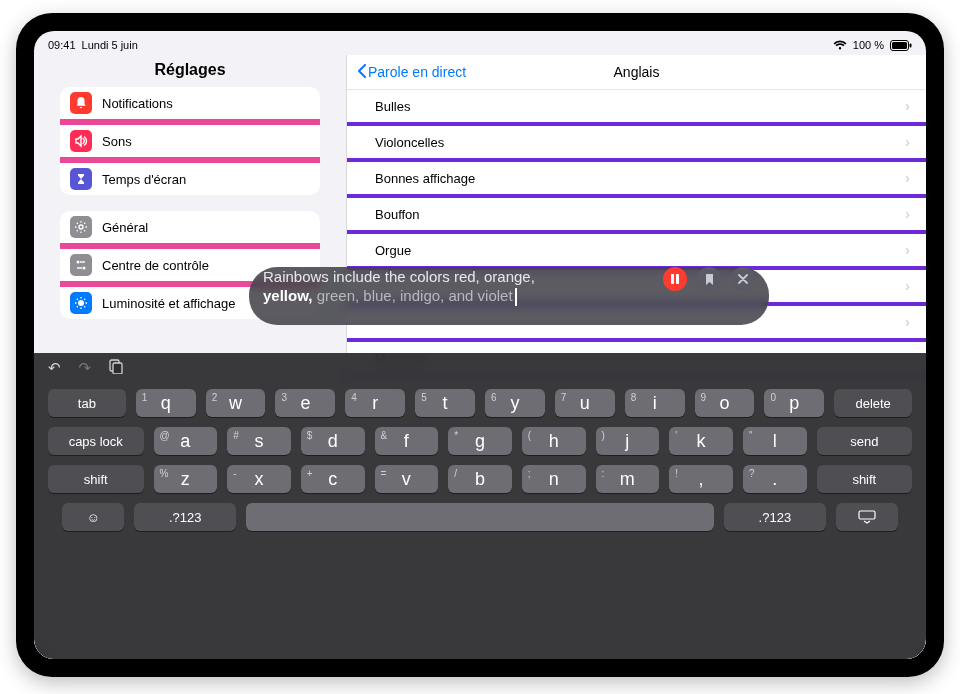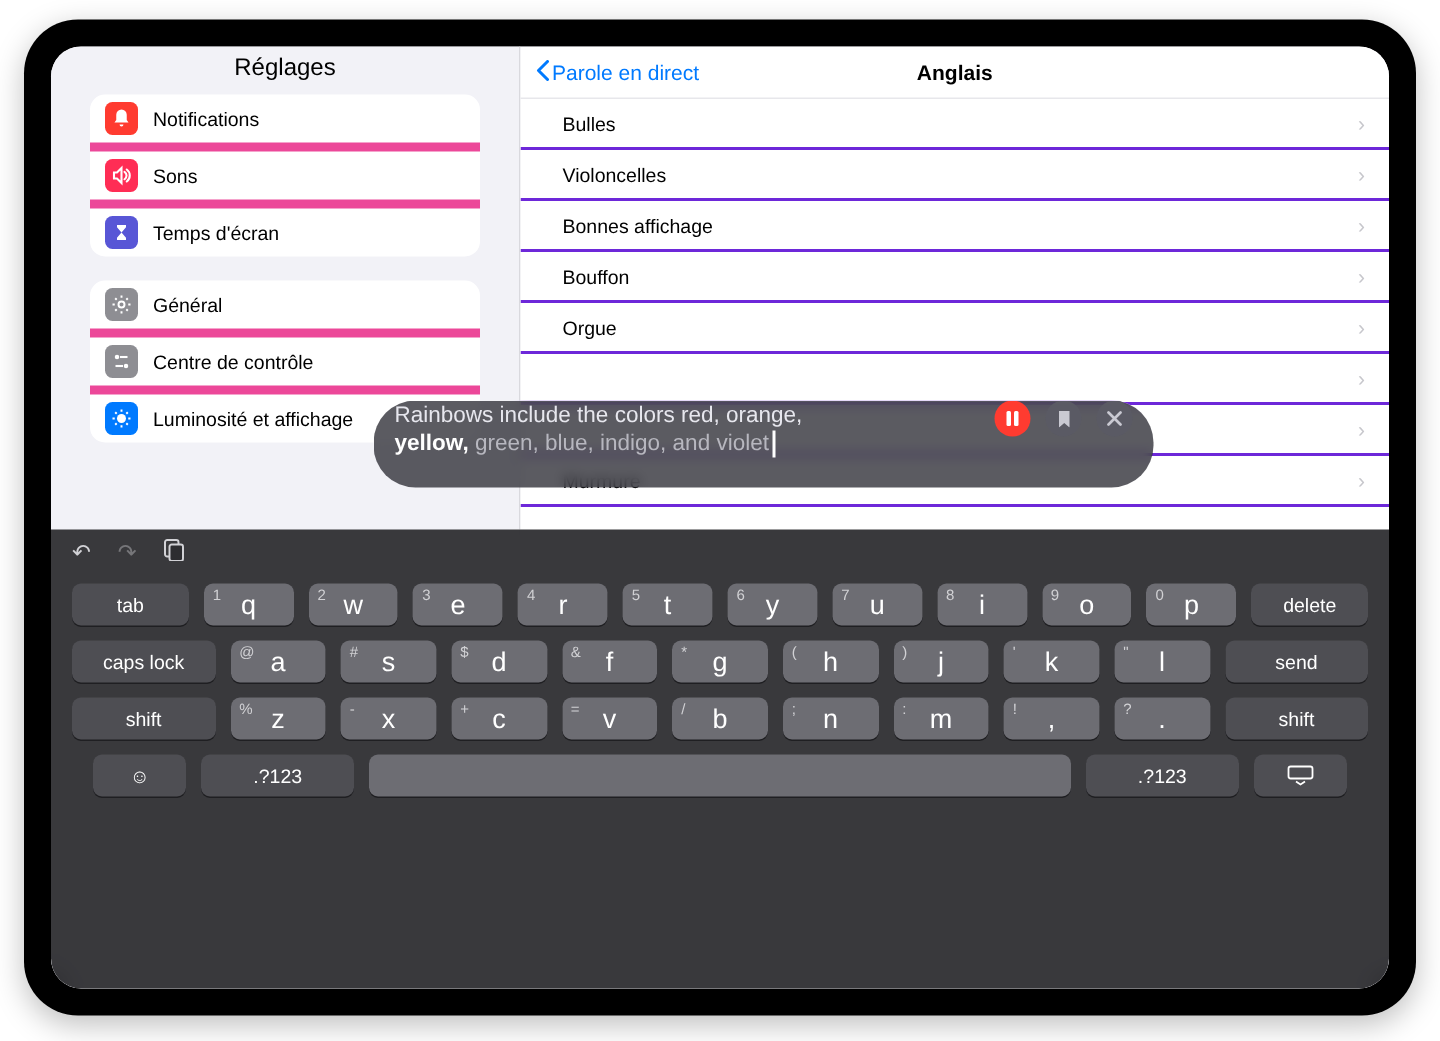--- a/index.html
+++ b/index.html
@@ -7,32 +7,32 @@
 .ipad-frame{position:absolute;left:16px;top:13px;width:928px;height:664px;background:#000;border-radius:36px;box-shadow:0 6px 20px rgba(0,0,0,.25)}
 .screen{position:absolute;left:18px;top:18px;right:18px;bottom:18px;background:#f2f2f7;border-radius:20px;overflow:hidden}
 
 .statusbar{height:20px;display:flex;align-items:center;justify-content:space-between;padding:4px 14px 0;font-size:11px;color:#000}
 .statusbar .left, .statusbar .right{display:flex;align-items:center;gap:6px}
 .status-icon{display:inline-block}
 .wifi svg,.battery svg{display:block}
 
 .split{display:flex;height:calc(100% - 24px)}
 .sidebar{width:312px;background:#f2f2f7;border-right:1px solid #d9d9de;display:flex;flex-direction:column}
-.sidebar h1{font-size:16px;font-weight:400;text-align:center;margin:6px 0 8px}
+.sidebar h1{font-size:16px;font-weight:700;text-align:center;margin:6px 0 8px}
 .sb-list{padding:0 26px}
 .sb-group{background:#fff;border-radius:10px;margin-bottom:16px;overflow:hidden}
 .sb-item{display:flex;align-items:center;height:32px;padding:0 10px;font-size:13px;color:#000;border-top:6px solid #ec4899}
 .sb-item:first-child{border-top:none}
 .sb-icon{width:22px;height:22px;border-radius:5px;display:flex;align-items:center;justify-content:center;margin-right:10px;color:#fff}
 .main{flex:1;display:flex;flex-direction:column;background:#fff}
 .nav{height:34px;display:flex;align-items:center;position:relative;border-bottom:1px solid #e7e7eb}
 .back{position:absolute;left:10px;color:#007aff;font-size:14px;display:flex;align-items:center;gap:2px}
-.nav-title{flex:1;text-align:center;font-size:14px;font-weight:700}
+.nav-title{flex:1;text-align:center;font-size:14px;font-weight:400}
 .list{overflow:auto}
-.row{display:flex;align-items:center;justify-content:space-between;height:32px;padding:0 16px 0 28px;border-bottom:2px solid #6d28d9;font-size:13px;color:#000}
+.row{display:flex;align-items:center;justify-content:space-between;height:32px;padding:0 16px 0 28px;border-bottom:4px solid #6d28d9;font-size:13px;color:#000}
 .chev{color:#c7c7cc;font-size:14px}
 
 .live{position:absolute;left:215px;top:236px;width:520px;height:58px;background:#32323acc;border-radius:28px;display:flex;align-items:flex-start;color:#b7b7bf;padding:0 14px;box-sizing:border-box;backdrop-filter:blur(4px)}
 .live-text{flex:1;font-size:15px;line-height:19px}
 .live-text .spoken{color:#e7e7ee}
 .live-text .current{color:#fff;font-weight:700}
 .live-text .cursor{display:inline-block;width:2px;height:18px;background:#fff;vertical-align:middle;margin-left:2px}
 .live-btns{display:flex;gap:10px;align-items:center;margin-left:10px}
 .circle-btn{width:24px;height:24px;border-radius:50%;display:flex;align-items:center;justify-content:center}
 .btn-pause{background:#ff3b30;color:#fff}
@@ -51,20 +51,41 @@
 .kbd-bottom{display:flex;gap:10px;padding:0 14px 12px}
 .key.space{flex:6;background:#6d6d73}
 </style>
 </head>
 <body>
 
 <div class="device">
   <div class="ipad-frame">
     <div class="screen">
 
+      <div class="statusbar">
+        <div class="left">
+          <span>09:41</span>
+          <span>Lundi 5 juin</span>
+        </div>
+        <div class="right">
+          <span class="status-icon wifi">
+            <svg width="14" height="10" viewBox="0 0 14 10">
+                <path d="M7 9.5a1.2 1.2 0 100-2.4 1.2 1.2 0 000 2.4zM2.4 5.1a6.5 6.5 0 019.2 0l-1.3 1.2a4.6 4.6 0 00-6.6 0zM.5 3.2a9.2 9.2 0 0113 0L12.2 4.4a7.3 7.3 0 00-10.4 0z" fill="#000"></path>
+              </svg>
+          </span>
+          <span>100 %</span>
+          <span class="status-icon battery">
+            <svg width="22" height="11" viewBox="0 0 22 11">
+                <rect x="0.5" y="0.5" width="18" height="10" rx="2.5" fill="none" stroke="#000"></rect>
+                <rect x="2" y="2" width="15" height="7" rx="1.5" fill="#000"></rect>
+                <rect x="19.5" y="3.5" width="2" height="4" rx="1" fill="#000"></rect>
+              </svg>
+          </span>
+        </div>
+      </div>
 
       <div class="split">
         <aside class="sidebar">
           <h1>Réglages</h1>
           <div class="sb-list">
             <div class="sb-group" id="sb-g1">
                 <div class="sb-item">
                   <div class="sb-icon" style="background: rgb(255, 59, 48);">
                     <svg width="14" height="14" viewBox="0 0 14 14">
                       <path d="M7 1a3.5 3.5 0 013.5 3.5V8l1.2 1.7H2.3L3.5 8V4.5A3.5 3.5 0 017 1zM5.7 11h2.6a1.3 1.3 0 01-2.6 0z" fill="#fff"></path>

